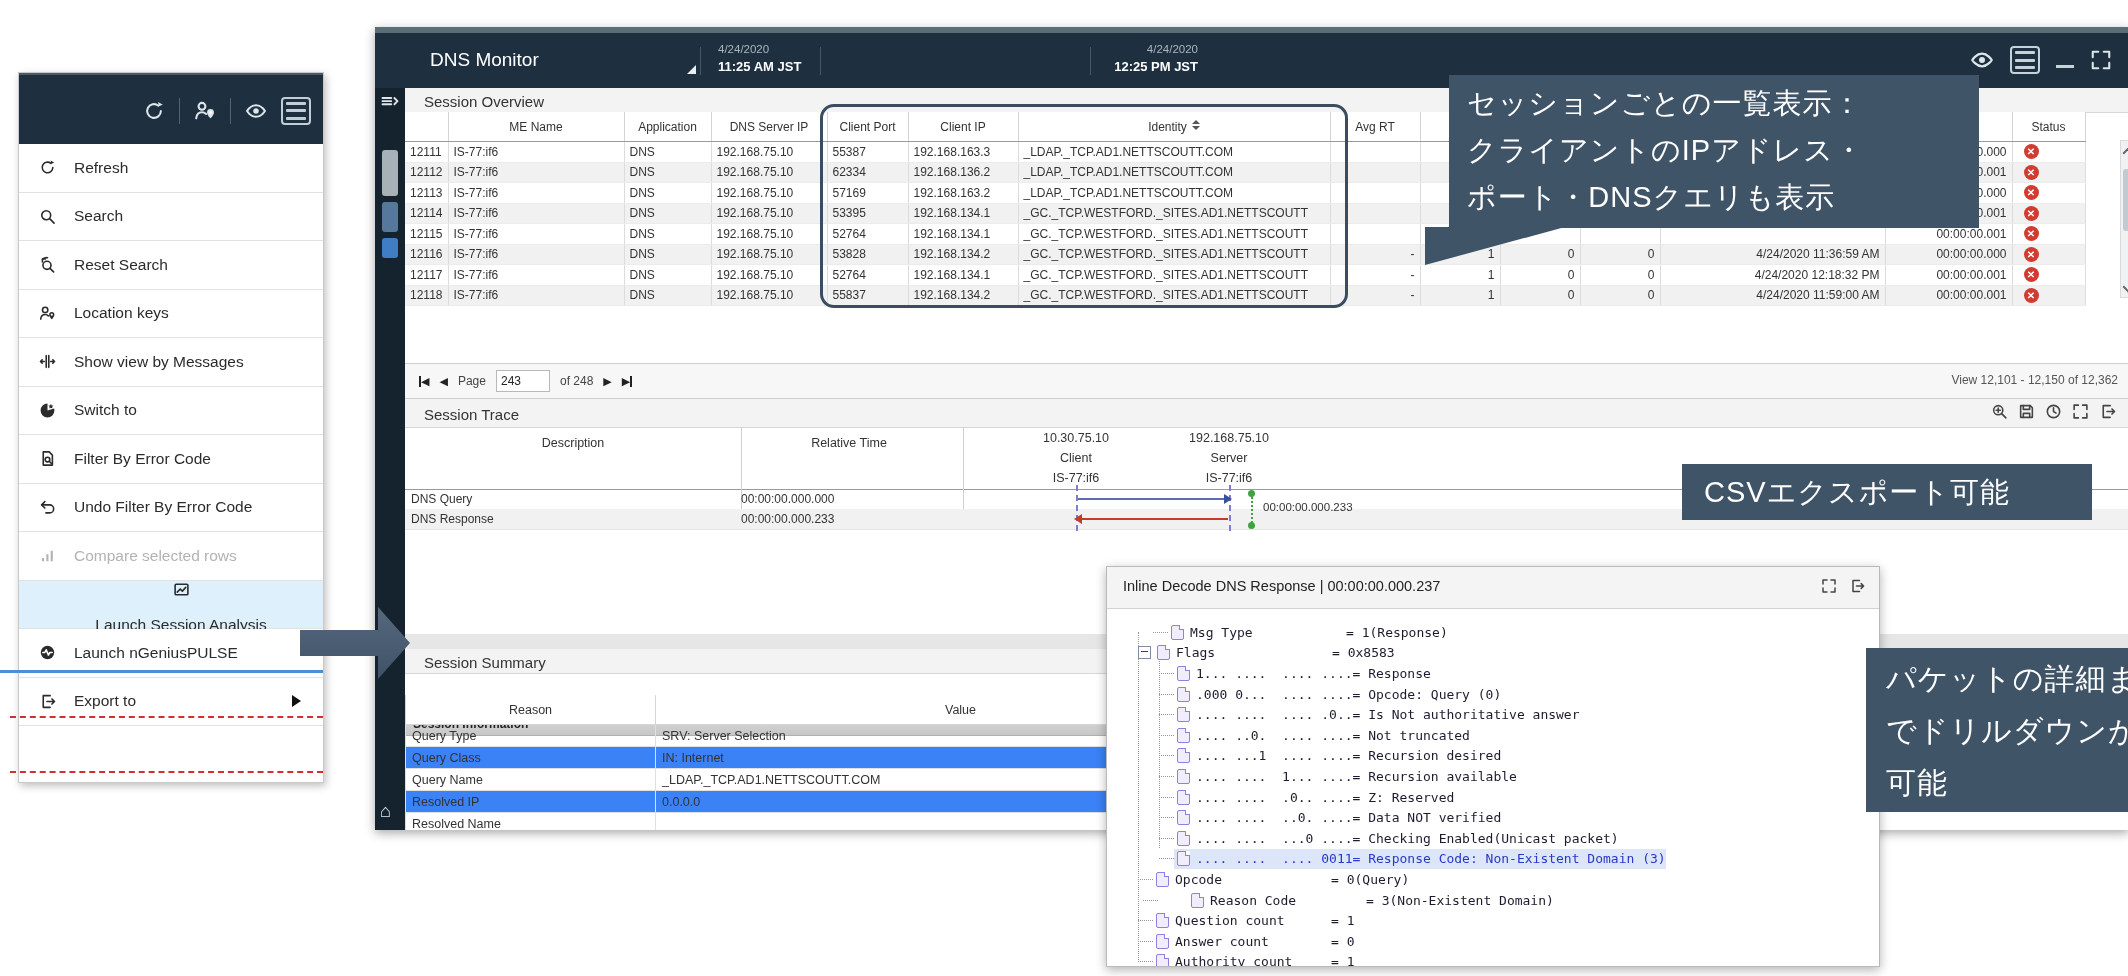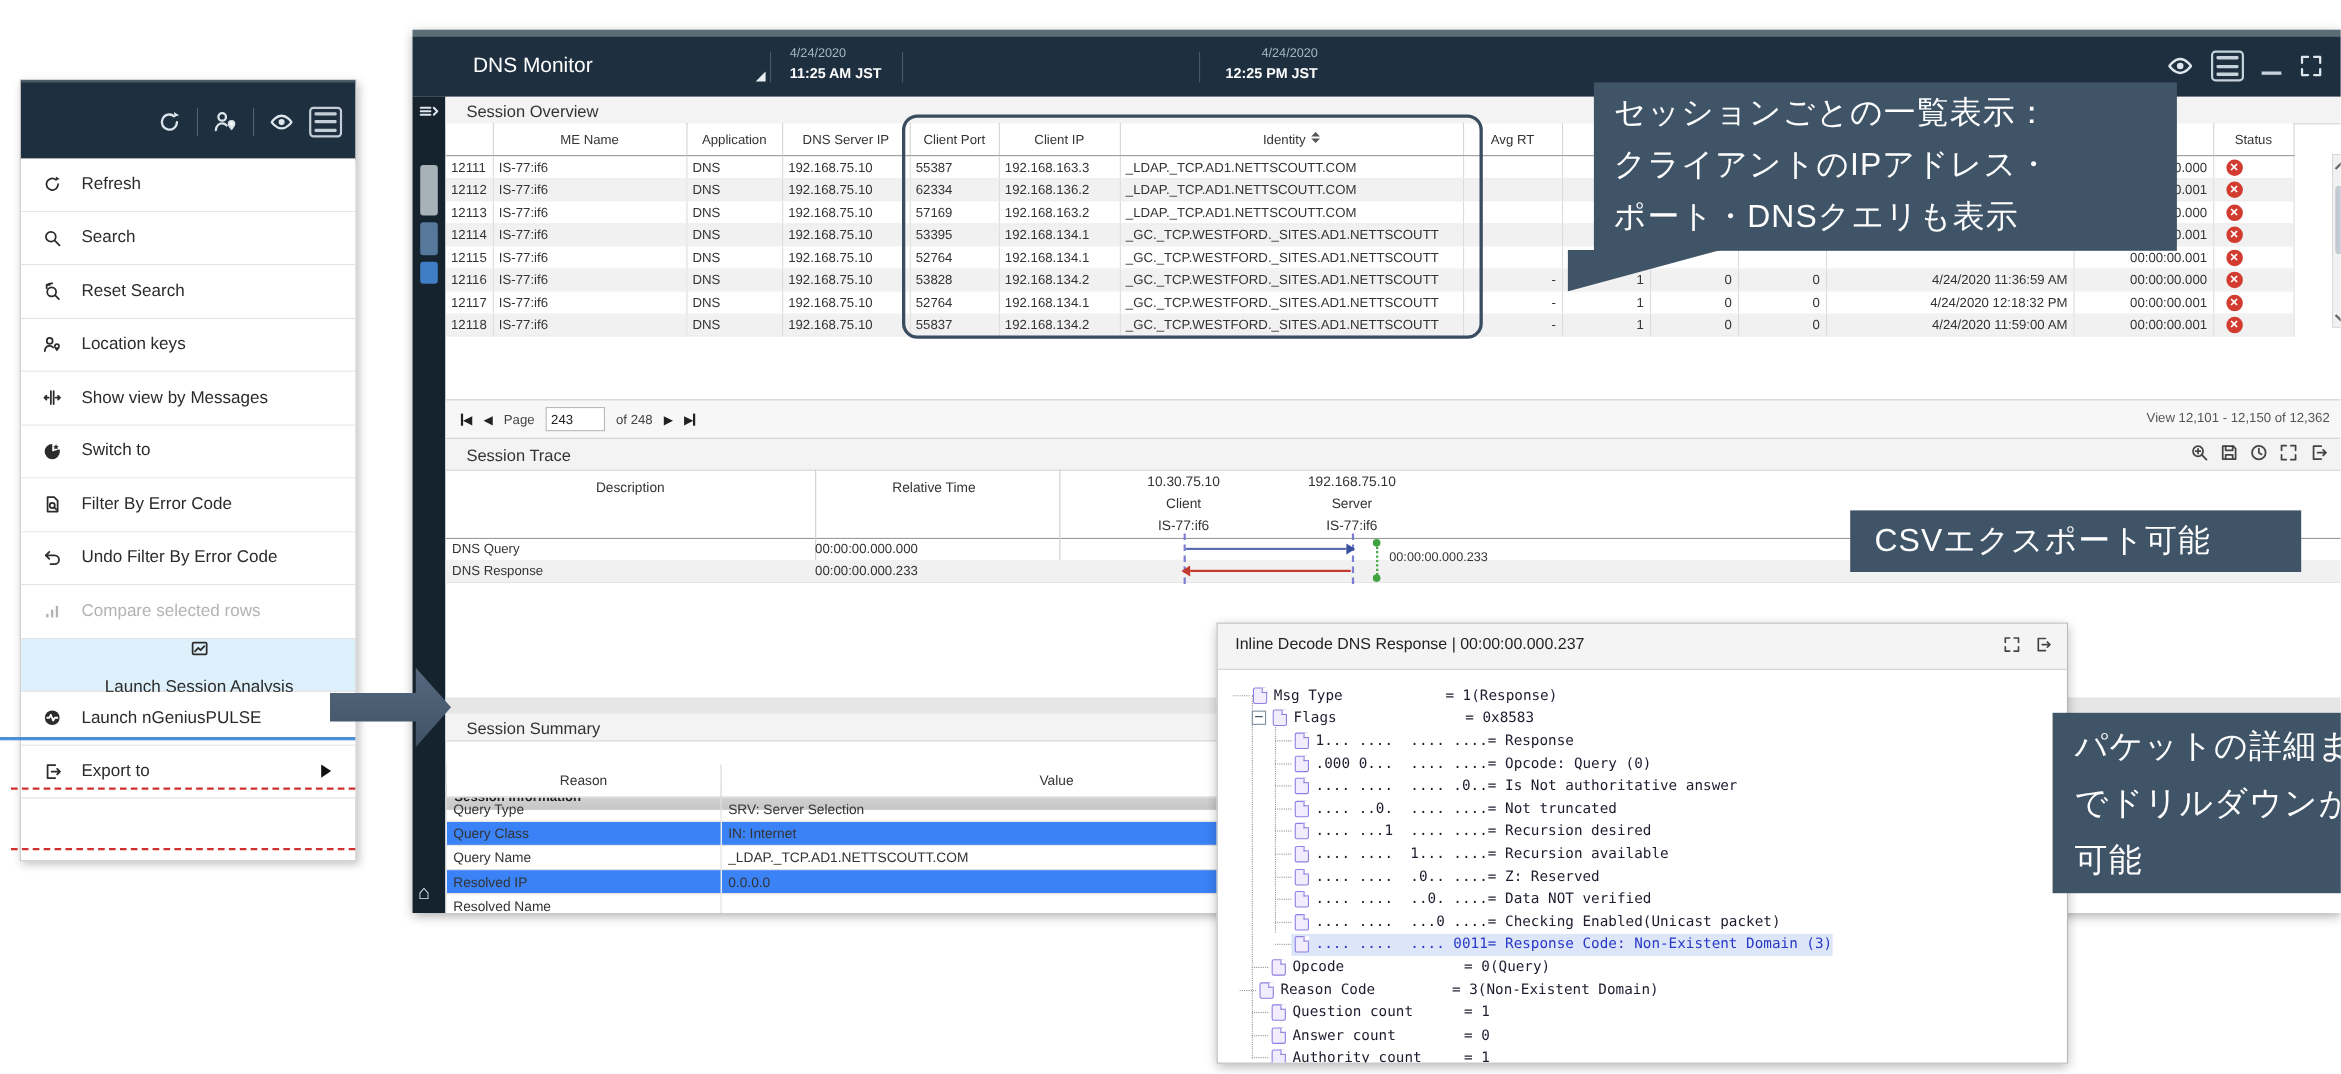--- a/index.html
+++ b/index.html
@@ -689,21 +689,21 @@
             <path d="M10.5 2.5H4v11h6.5"></path>
             <path d="M7.5 8h7M12.2 5.6 14.6 8l-2.4 2.4"></path>
           </svg>
         </span>
     </span>
   </div>
   <div id="decode-body">
     <div class="dvline" style="left:31px;top:24px;height:330px"></div>
     <div class="dvline" style="left:52px;top:40px;height:200px"></div>
     <div id="decode-rows">
-        <div class="drow" style="top: 14px; padding-left: 14px;">
+        <div class="drow" style="top: 14px; padding-left: 46px;">
           <span class="dconn"></span>
           <span class="rowbg">
             <span class="dicon"></span>
             <span class="dlabel" style="min-width:156px">Msg Type</span>
             <span class="dval">= 1(Response)</span>
           </span>
         </div>
         <div class="drow" style="top: 34.6px; padding-left: 31px;">
           <span class="dexp"></span>
           <span class="rowbg">
@@ -793,21 +793,21 @@
           </span>
         </div>
         <div class="drow" style="top: 261.2px; padding-left: 31px;">
           <span class="dconn"></span>
           <span class="rowbg">
             <span class="dicon"></span>
             <span class="dlabel" style="min-width:156px">Opcode</span>
             <span class="dval">= 0(Query)</span>
           </span>
         </div>
-        <div class="drow" style="top: 281.8px; padding-left: 20px;">
+        <div class="drow" style="top: 281.8px; padding-left: 36px; gap: 30px;">
           <span class="dconn"></span>
           <span class="rowbg">
             <span class="dicon"></span>
             <span class="dlabel" style="min-width:156px">Reason Code</span>
             <span class="dval">= 3(Non-Existent Domain)</span>
           </span>
         </div>
         <div class="drow" style="top: 302.4px; padding-left: 31px;">
           <span class="dconn"></span>
           <span class="rowbg">

